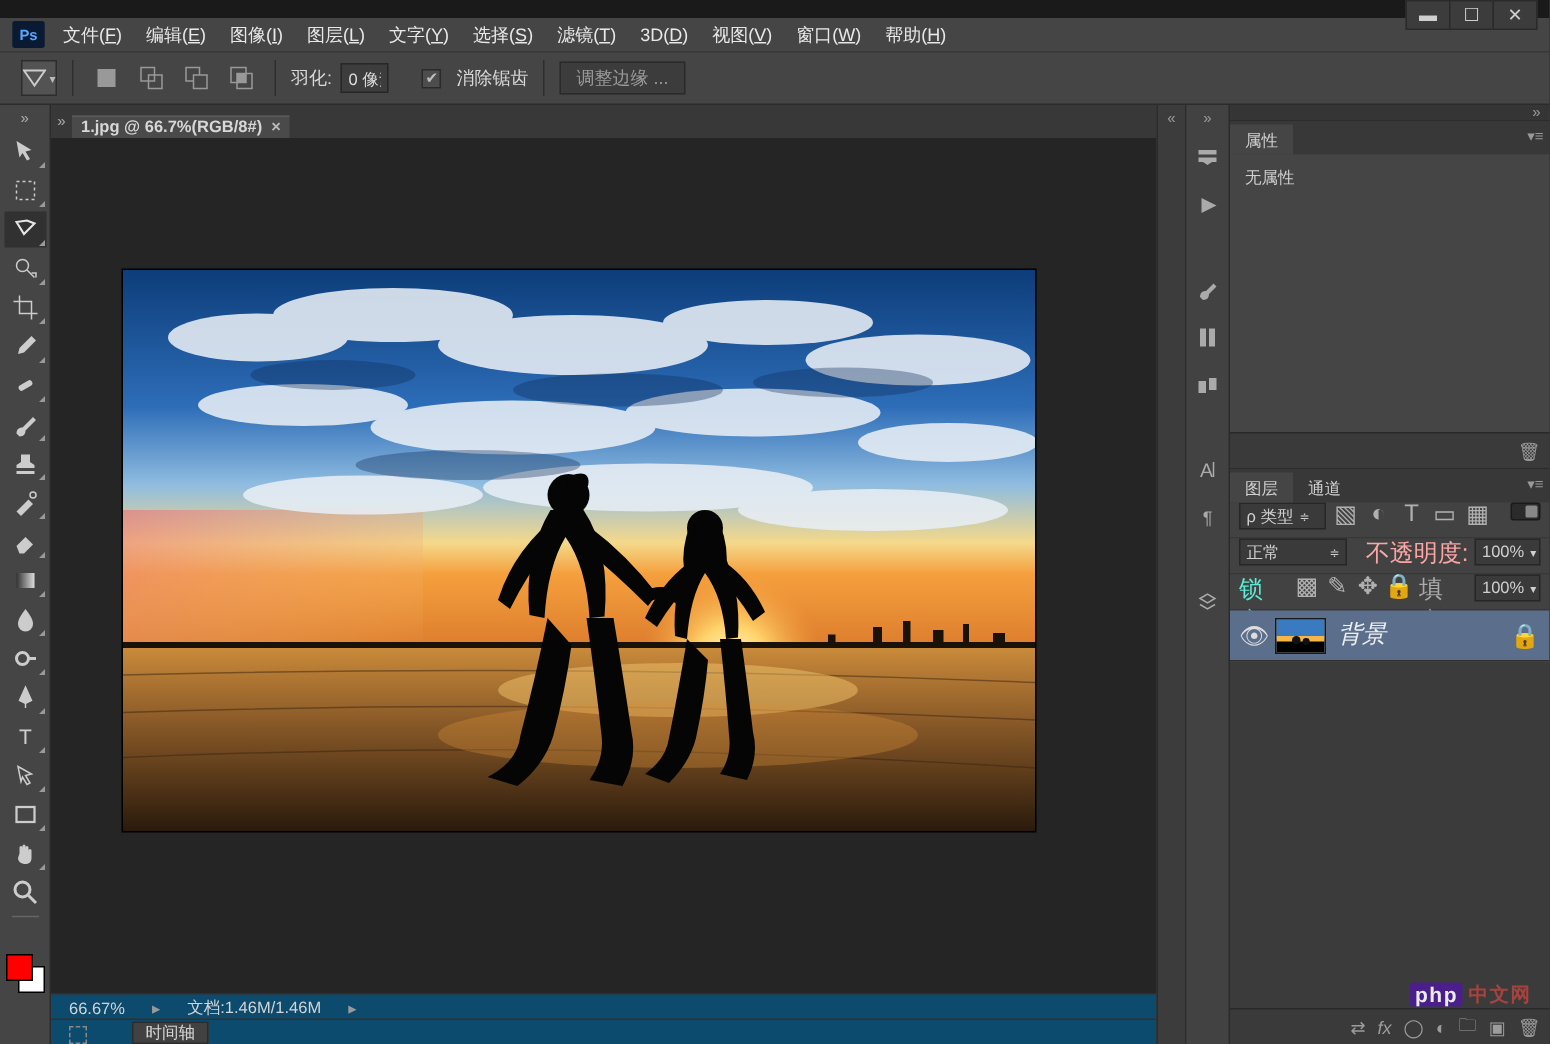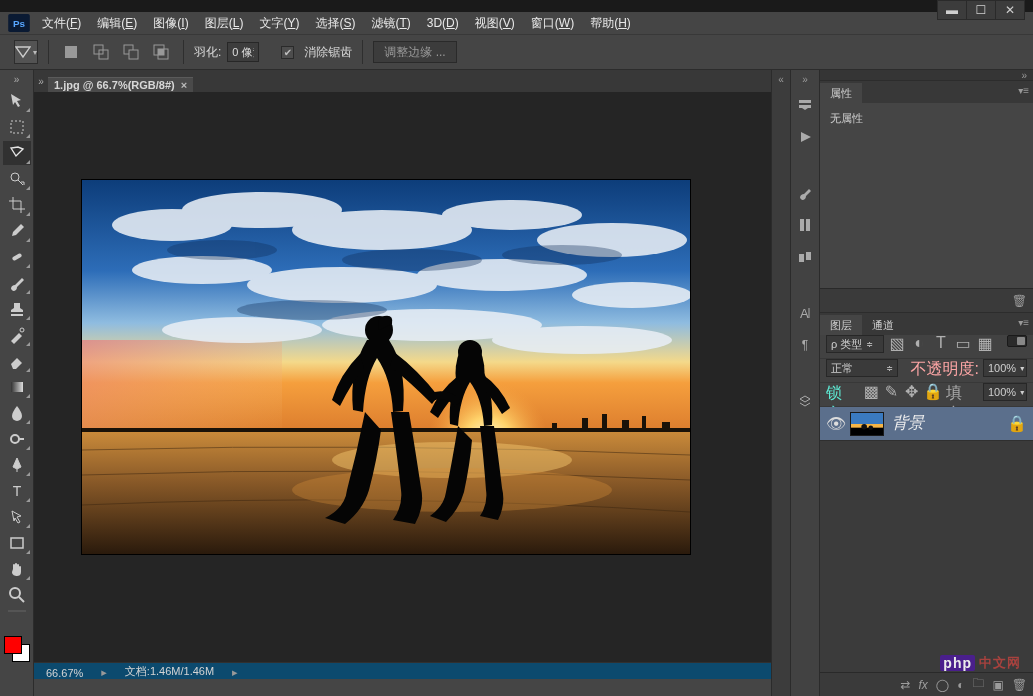--- a/index.html
+++ b/index.html
@@ -454,20 +454,24 @@
   </div>
 </div>
 
 <div id="status">
   <div class="row">
     <span>66.67%</span>
     <span style="color:#999">▸</span>
     <span><span>文档:</span><span>1.46M/1.46M</span></span>
     <span style="color:#999">▸</span>
   </div>
+  <div class="row">
+    <span style="border:1px dashed #888;width:12px;height:12px;display:inline-block"></span>
+    <span class="timeline">时间轴</span>
+  </div>
 </div>
 
 <div id="iconstrip">
   <div style="text-align:center;color:#999;font-size:10px;margin-top:4px">«</div>
 </div>
 
 <div id="midstrip">
   <div style="color:#999;font-size:10px">»</div>
   <div class="mic">
       <svg viewBox="0 0 16 16">

